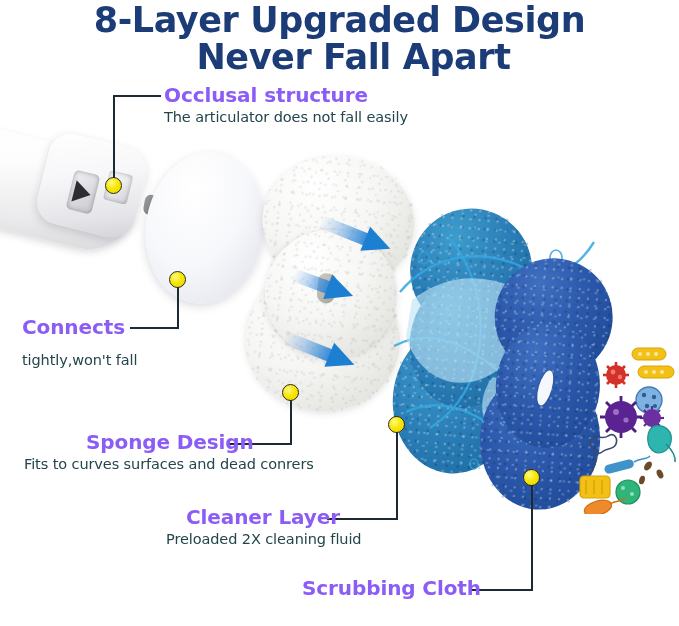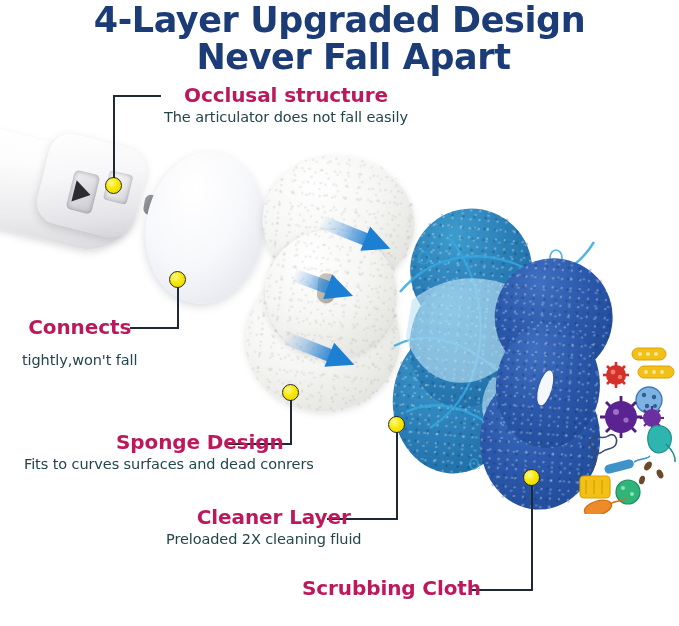--- a/index.html
+++ b/index.html
@@ -28,24 +28,23 @@
     color:#1b3c76;
   }
   .title-line.l2{padding-left:28px;}
 
   
   .callout{position:absolute;pointer-events:none;}
   .callout .head{
     font-family:"DejaVu Sans", sans-serif;
     font-weight:bold;
     font-size:20px;
-    color:#be185d;
+    color:#8b5cf6;
     white-space:nowrap;
     letter-spacing:-0.1px;
-    text-align:center;
   }
   .callout .sub{
     font-family:"DejaVu Sans", sans-serif;
     font-size:14.5px;
     color:#23464c;
     white-space:nowrap;
     letter-spacing:-0.1px;
     line-height:1.35;
     margin-top:1px;
   }
@@ -206,21 +205,21 @@
 
   
   .germs{position:absolute;left:576px;top:344px;width:103px;height:170px;}
 </style>
 </head>
 <body>
 
 <div id="stage">
 
   <div class="title-block">
-    <span class="title-line l1">4-Layer Upgraded Design</span>
+    <span class="title-line l1">8-Layer Upgraded Design</span>
     <span class="title-line l2">Never Fall Apart</span>
   </div>
 
   <div class="wand-body"></div>
   <div class="wand-head"></div>
   <div class="wand-face">
     <div class="socket-l"></div>
     <div class="socket-tri"></div>
     <div class="socket-r"></div>
   </div>

